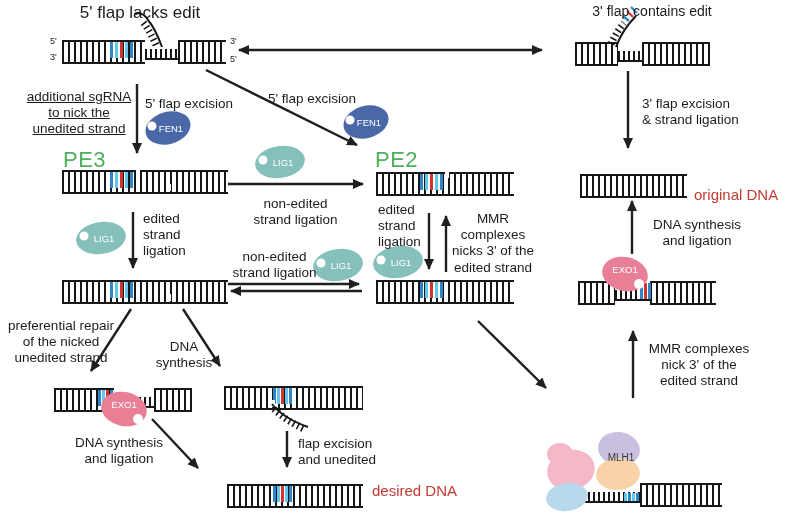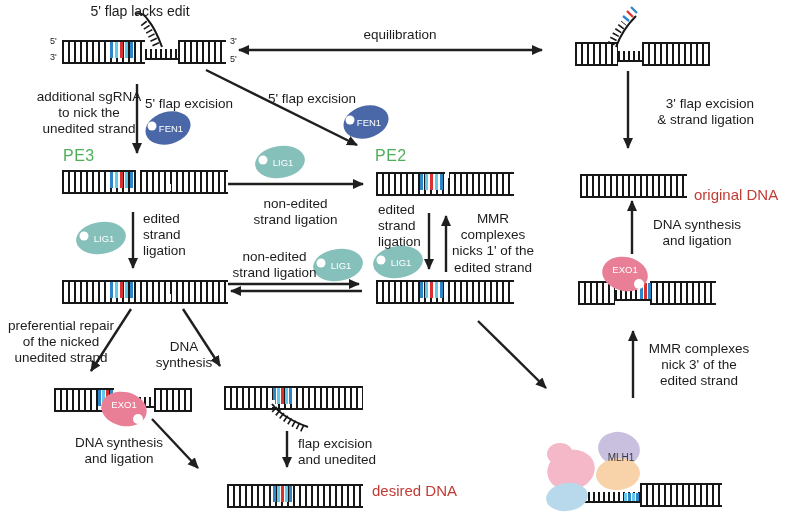--- a/index.html
+++ b/index.html
@@ -1,21 +1,21 @@
 <!DOCTYPE html>
 <html style="--accent-green: #4fae5a; --accent-red: #c23b33; --fen1-blue: #4a68a8; --lig1-teal: #85c0ba; --exo1-pink: #e87f97; --edit-blue: #2e86c8; --edit-cyan: #64c7ec; --edit-red: #d63230; --mlh1-purple: #c9c0e0; --muts-pink: #f4b8c8; --muts-blue: #b8d9eb; --mutl-peach: #f8d2a9;"><head>
 <meta charset="utf-8">
 <style>
   html,body{margin:0;padding:0;background:#fff;}
   #canvas{position:relative;width:790px;height:516px;background:#fff;overflow:hidden;
           font-family:"Liberation Sans",sans-serif;}
   .lbl{position:absolute;font-size:13.5px;line-height:1.2;color:#1c1c1c;
        white-space:pre-line;text-align:center;}
   .lbl.la{text-align:left;}
-  .pe{position:absolute;font-size:16px;color:var(--accent-green);letter-spacing:.5px;}
+  .pe{position:absolute;font-size:22px;color:var(--accent-green);letter-spacing:.5px;}
   .redlbl{position:absolute;font-size:15px;color:var(--accent-red);}
   .endlbl{position:absolute;font-size:9px;color:#1c1c1c;}
   
   .dna{position:absolute;height:20px;}
   .seg{position:absolute;}
   .seg.ds{top:0;height:20px;border-top:2.5px solid #171717;border-bottom:2.5px solid #171717;
           background:repeating-linear-gradient(90deg,#171717 0 1.8px,transparent 1.8px 6px);}
   .seg.ss{bottom:0;height:9px;border-bottom:2.5px solid #171717;
           background:repeating-linear-gradient(90deg,#171717 0 1.6px,transparent 1.6px 5px);}
   .edit{position:absolute;top:2px;bottom:2px;width:2.6px;}
@@ -241,24 +241,24 @@
     <g>
       <ellipse cx="560" cy="454" rx="13" ry="11" style="fill:var(--muts-pink)"></ellipse>
       <ellipse cx="571" cy="470" rx="24" ry="20" transform="rotate(-15 571 470)" style="fill:var(--muts-pink)"></ellipse>
       <ellipse cx="567" cy="497" rx="21" ry="14" transform="rotate(-8 567 497)" style="fill:var(--muts-blue)"></ellipse>
       <ellipse cx="619" cy="449" rx="21" ry="17" transform="rotate(10 619 449)" style="fill:var(--mlh1-purple)"></ellipse>
       <ellipse cx="618" cy="474" rx="22" ry="16" transform="rotate(-5 618 474)" style="fill:var(--mutl-peach)"></ellipse>
       <text class="enz-dark" x="621" y="461">MLH1</text>
     </g>
   </svg>
 
-  <div class="lbl" style="left:50px;top:3px;width:180px;font-size:14px;">5' flap lacks edit</div>
-  <div class="lbl" style="left:325px;top:27px;width:150px;">equilibration</div>
-
-  <div class="lbl" style="left:28px;top:89px;width:122px;">additional sgRNA
+  <div class="lbl" style="left:50px;top:3px;width:180px;font-size:17px;">5' flap lacks edit</div>
+  <div class="lbl" style="left:562px;top:3px;width:180px;font-size:14px;">3' flap contains edit</div>
+
+  <div class="lbl" style="left:18px;top:89px;width:122px;text-decoration:underline;">additional sgRNA
 to nick the
 unedited strand</div>
   <div class="lbl la" style="left:145px;top:96px;width:110px;">5' flap excision</div>
   <div class="lbl la" style="left:268px;top:91px;width:110px;">5' flap excision</div>
 
   <div class="pe" style="left:63px;top:147px;">PE3</div>
   <div class="pe" style="left:375px;top:147px;">PE2</div>
 
   <div class="lbl" style="left:243px;top:196px;width:105px;">non-edited
 strand ligation</div>
@@ -266,37 +266,37 @@
 strand
 ligation</div>
   <div class="lbl" style="left:232px;top:249px;width:85px;">non-edited
 strand ligation</div>
 
   <div class="lbl la" style="left:378px;top:202px;width:55px;">edited
 strand
 ligation</div>
   <div class="lbl" style="left:448px;top:211px;width:90px;">MMR
 complexes
-nicks 1' of the
+nicks 3' of the
 edited strand</div>
 
   <div class="lbl" style="left:2px;top:318px;width:118px;">preferential repair
 of the nicked
 unedited strand</div>
   <div class="lbl" style="left:148px;top:339px;width:72px;text-align:center;">DNA
 synthesis</div>
   <div class="lbl" style="left:58px;top:435px;width:122px;">DNA synthesis
 and ligation</div>
   <div class="lbl la" style="left:298px;top:436px;width:95px;">flap excision
 and unedited</div>
 
   <div class="redlbl" style="left:372px;top:482px;">desired DNA</div>
   <div class="redlbl" style="left:694px;top:186px;">original DNA</div>
 
   <div class="lbl" style="left:645px;top:341px;width:108px;">MMR complexes
 nick 3' of the
 edited strand</div>
   <div class="lbl" style="left:642px;top:217px;width:110px;">DNA synthesis
 and ligation</div>
-  <div class="lbl la" style="left:642px;top:96px;width:112px;text-align:right;">3' flap excision
+  <div class="lbl la" style="left:642px;top:96px;width:112px;">3' flap excision
 &amp; strand ligation</div>
 
 </div>
 
 </body></html>

